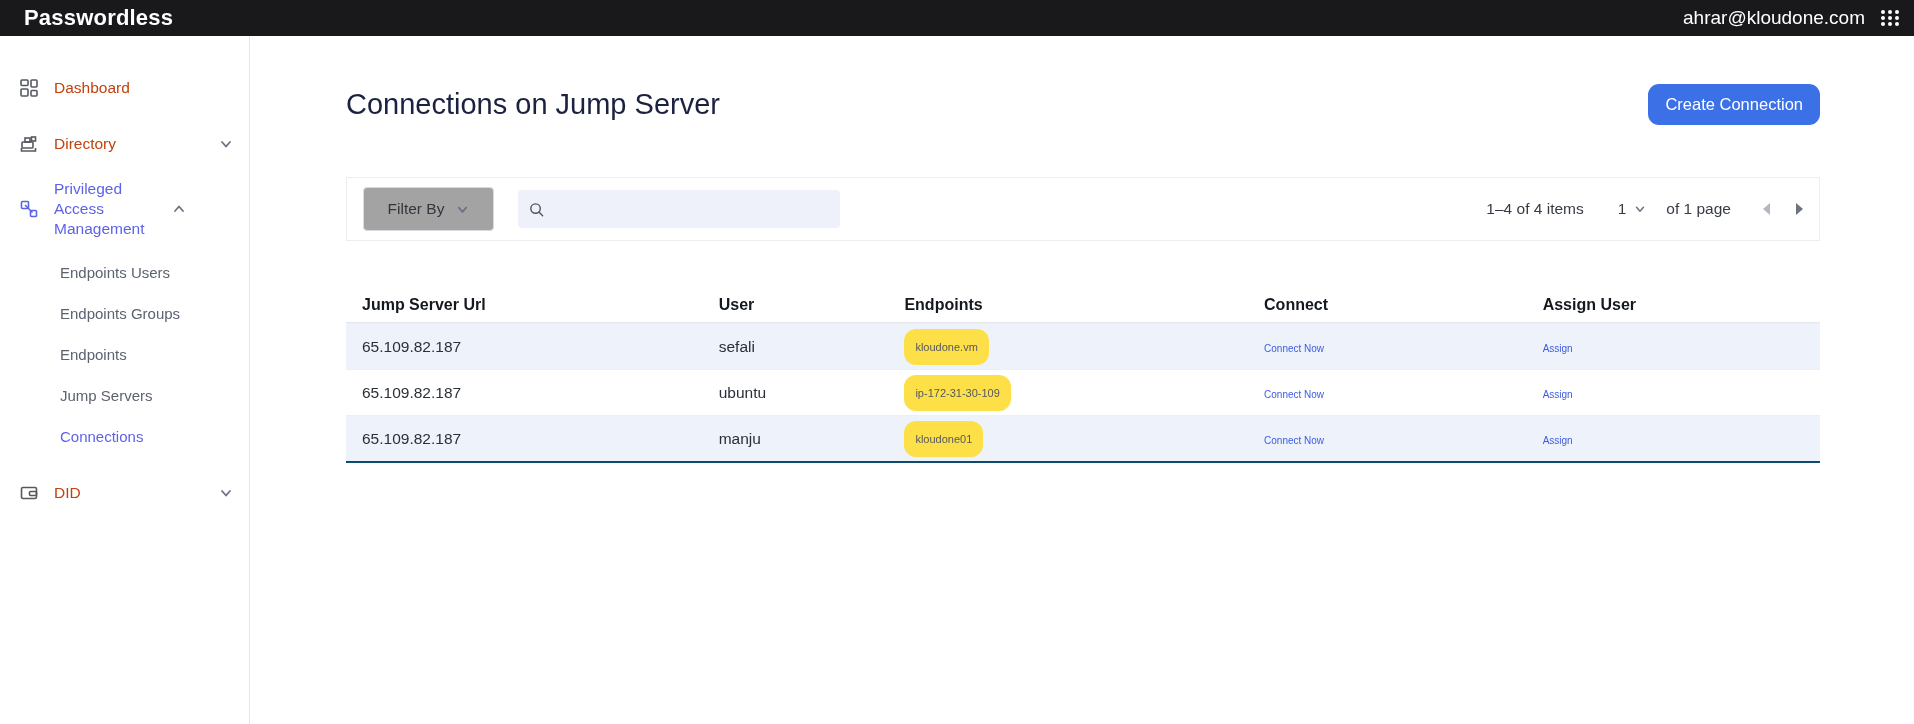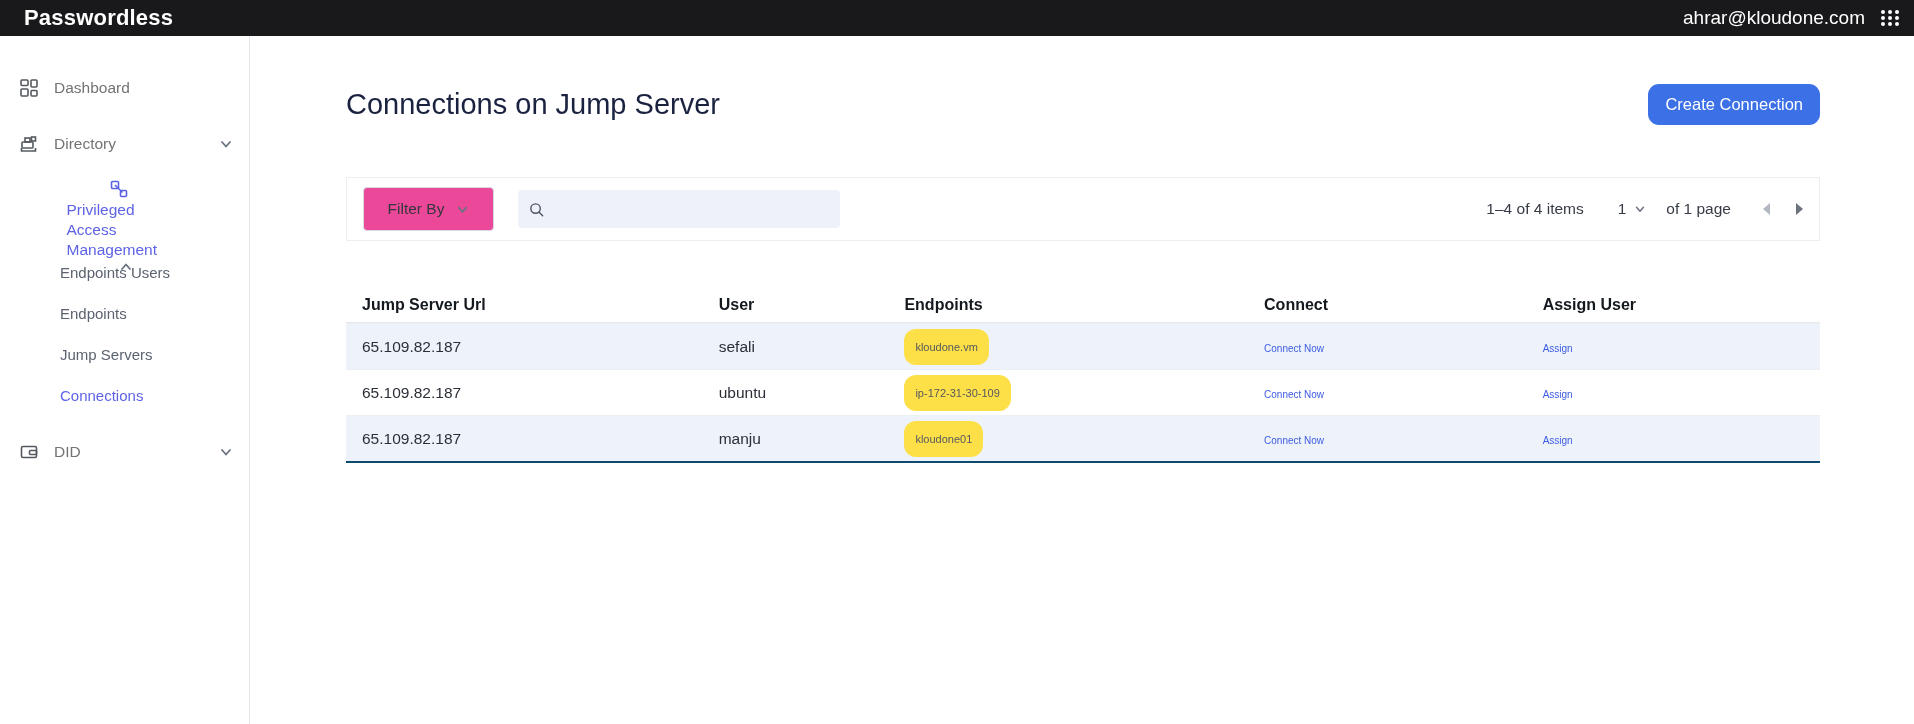--- a/index.html
+++ b/index.html
@@ -15,47 +15,47 @@
   .apps-icon { display:grid; grid-template-columns:repeat(3,5px); grid-gap:2px; cursor:pointer; }
   .apps-icon span { width:4px; height:4px; border-radius:50%; background:#fff; }
 
   
   .shell { display:flex; height:688px; }
   .sidebar { width:250px; border-right:1px solid #e4e7eb; padding-top:30px; flex-shrink:0; }
   .main { flex:1; padding:0 94px 0 96px; }
 
   
   .nav-item { display:flex; align-items:center; height:44px; padding:0 16px 0 18px;
-    color:#737373; font-size:15.5px; cursor:pointer; margin-bottom:12px; }
+    color:#c2410c; font-size:15.5px; cursor:pointer; margin-bottom:12px; }
   .nav-item .nicon { width:22px; height:22px; margin-right:14px; flex-shrink:0;
     display:flex; align-items:center; justify-content:center; }
   .nav-item .nlabel { flex:1; line-height:1.3; }
   .nav-item .chev { width:14px; height:14px; flex-shrink:0; }
   .nav-item.active { color:#5e63e6; }
-  .nav-item.two-line { height:62px;flex-direction:column; }
+  .nav-item.two-line { height:62px; }
   .nav-item.two-line .nlabel { max-width:118px; }
   .sub-item { height:41px; display:flex; align-items:center; padding-left:60px;
     color:#5b6370; font-size:15px; cursor:pointer; }
   .sub-item.active { color:#5e63e6; }
   .stroke { stroke:#55595f; fill:none; stroke-width:1.6; }
   .active .stroke { stroke:#5e63e6; }
   .chev-stroke { stroke:#6b7280; fill:none; stroke-width:1.8; stroke-linecap:round; stroke-linejoin:round; }
 
   
   .page-head { display:flex; align-items:center; justify-content:space-between; margin-top:48px; }
   .page-title { font-size:29px; font-weight:500; color:#1a2240; }
   .primary-btn { background:#3c70e6; color:#fff; border:none; border-radius:11px;
     font-size:16.5px; padding:11px 17px; cursor:pointer;
     font-family:"Liberation Sans","DejaVu Sans",sans-serif; }
 
   
   .toolbar { margin-top:52px; height:64px; border:1px solid #eceef2; display:flex;
     align-items:center; padding:0 16px; }
   .filter-select { width:131px; height:44px; border:1px solid #d7dbe2; border-radius:4px;
-    background:#ec4899; display:flex; align-items:center; justify-content:center; gap:12px;
+    background:#a3a3a3; display:flex; align-items:center; justify-content:center; gap:12px;
     font-size:15.5px; color:#33373d; cursor:pointer; }
   .searchbox { width:322px; height:38px; background:#eef1fa; border-radius:4px;
     display:flex; align-items:center; margin-left:24px; padding:0 10px; }
   .searchbox input { border:none; outline:none; background:transparent; flex:1;
     font-size:15px; color:#333; margin-left:8px;
     font-family:"Liberation Sans","DejaVu Sans",sans-serif; }
   .toolbar-spacer { flex:1; }
   .pagination { display:flex; align-items:center; color:#363b45; font-size:15.5px; }
   .pag-items { margin-right:34px; }
   .page-select { display:flex; align-items:center; gap:8px; cursor:pointer; margin-right:20px; }
@@ -139,20 +139,21 @@
           <path class="stroke" d="M6 6 L13.5 13.5"></path>
         </svg>
       </span>
       <span class="nlabel">Privileged Access Management</span>
       <svg class="chev" viewBox="0 0 14 14">
         <polyline class="chev-stroke" points="3,9 7,4.5 11,9"></polyline>
       </svg>
     </div>
 
     <div class="sub-item">Endpoints Users</div>
+    <div class="sub-item">Endpoints Groups</div>
     <div class="sub-item">Endpoints</div>
     <div class="sub-item">Jump Servers</div>
     <div class="sub-item active">Connections</div>
 
     <div class="nav-item" style="margin-top:14px">
       <span class="nicon">
         <svg width="20" height="20" viewBox="0 0 20 20">
           <rect class="stroke" x="2.5" y="4.5" width="15" height="11" rx="1.5"></rect>
           <rect class="stroke" x="10.5" y="8.5" width="7" height="4" rx="1"></rect>
         </svg>

